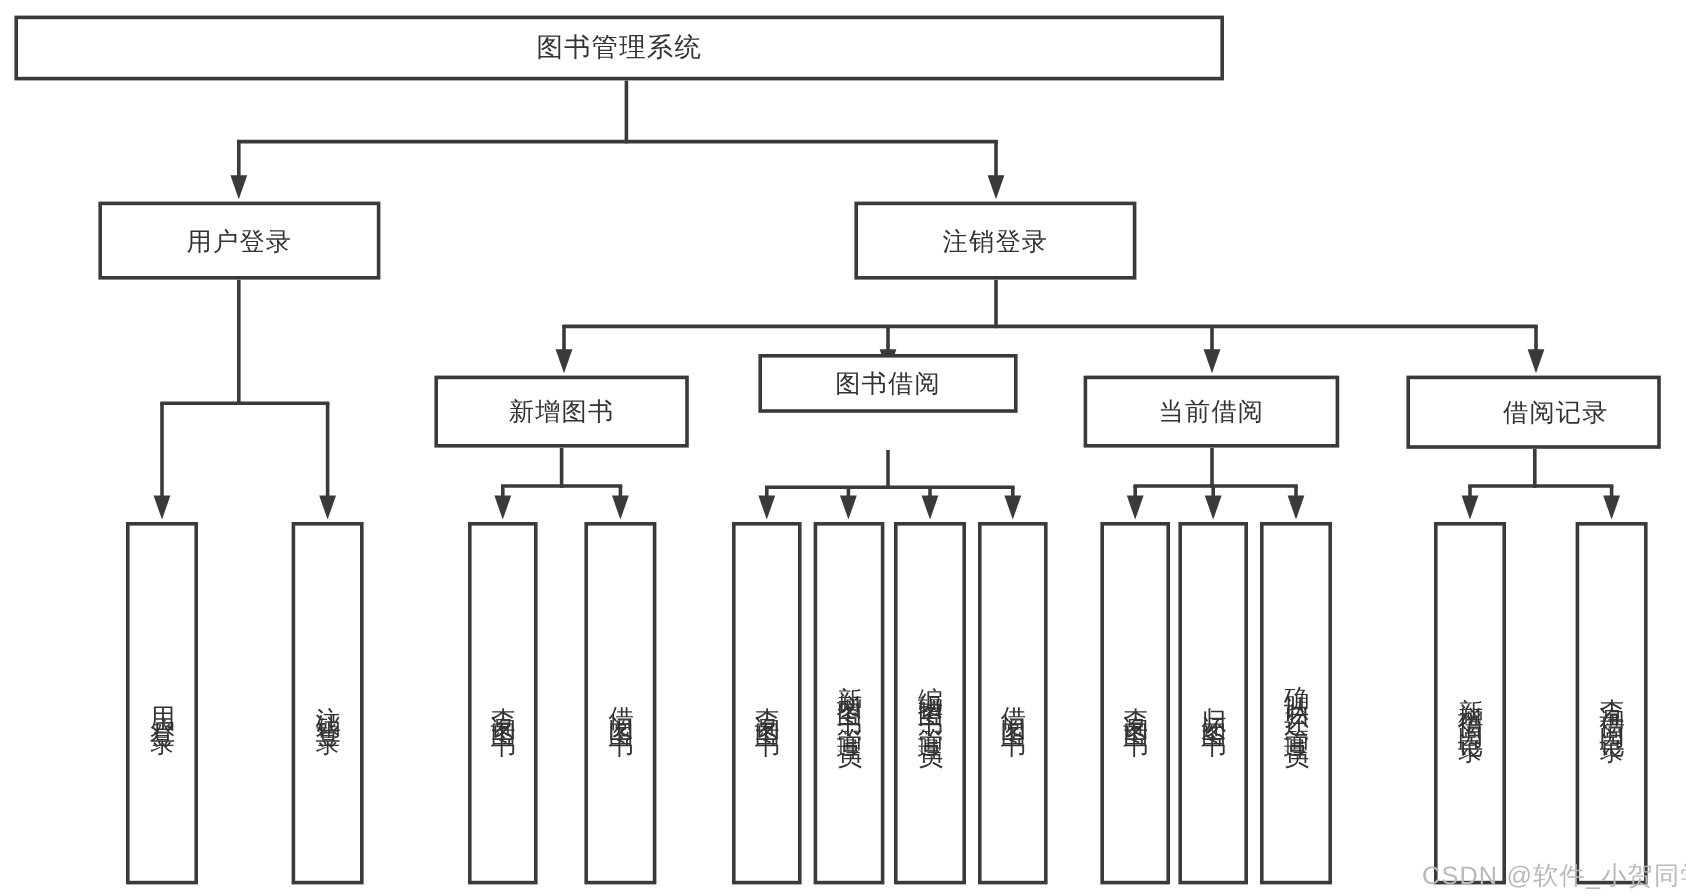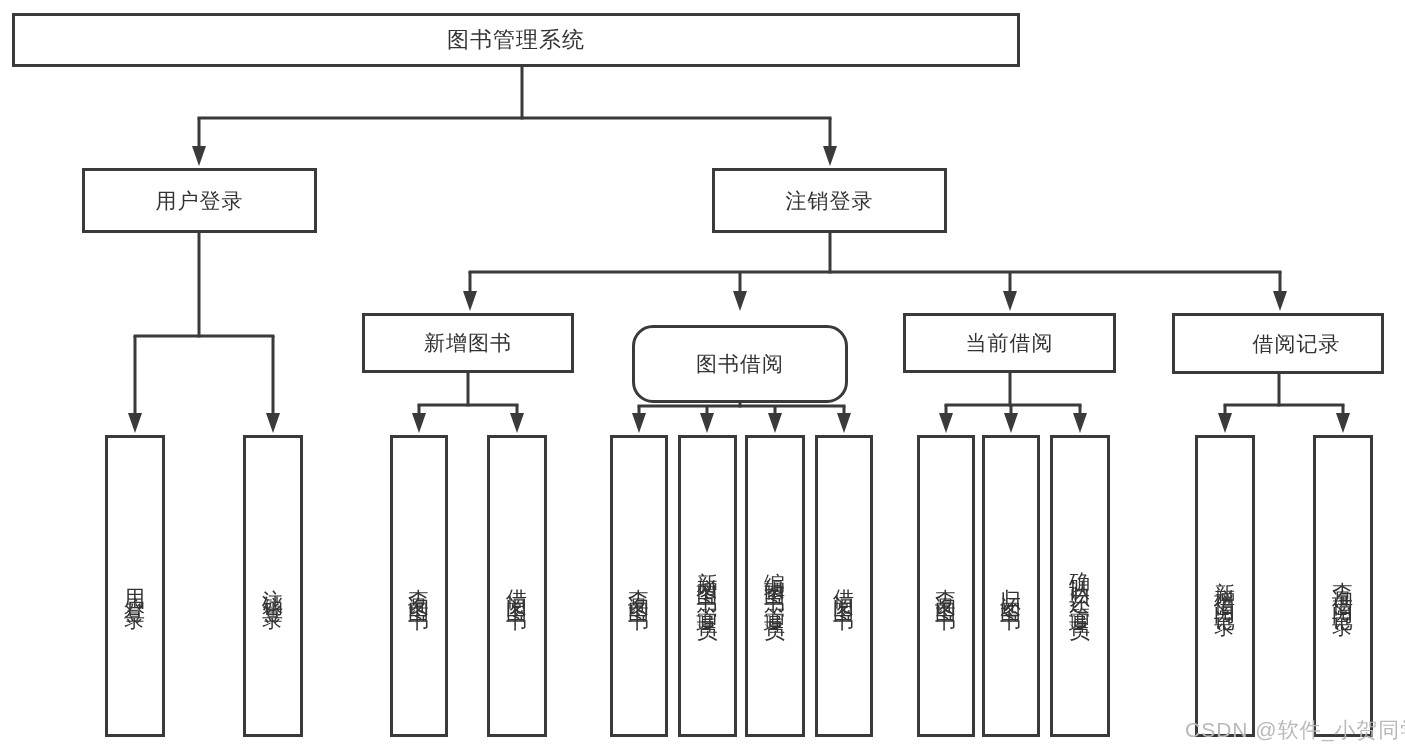--- a/index.html
+++ b/index.html
@@ -15,21 +15,21 @@
   .root .h-label{font-size:22px;}
   .v-label{
     writing-mode:vertical-rl;text-orientation:mixed;
     font-size:21px;line-height:1;letter-spacing:7px;white-space:nowrap;
   }
   
   #b-root{left:12px;top:13px;width:1008px;height:54px;}
   #b-user-login{left:82px;top:168px;width:235px;height:65px;}
   #b-book-mgmt{left:712px;top:168px;width:235px;height:65px;}
   #b-new-book-rec{left:362px;top:313px;width:212px;height:60px;}
-  #b-book-borrow{left:632px;top:325px;width:216px;height:78px;border-radius:21px;}
+  #b-book-borrow{left:632px;top:295px;width:216px;height:49px;}
   #b-current-borrow{left:903px;top:313px;width:213px;height:60px;text-align:center;}
   #b-borrow-records{left:1172px;top:313px;width:212px;height:61px;padding-left:37px;}
   
   .leaf{top:435px;height:302px;}
   #b-leaf-user-login{left:105px;width:60px;}
   #b-leaf-logout{left:243px;width:60px;}
   #b-leaf-query-books-newrec{left:390px;width:58px;}
   #b-leaf-borrow-books-newrec{left:487px;width:60px;}
   #b-leaf-query-books-borrow{left:610px;width:58px;}
   #b-leaf-add-books{left:678px;width:59px;}

